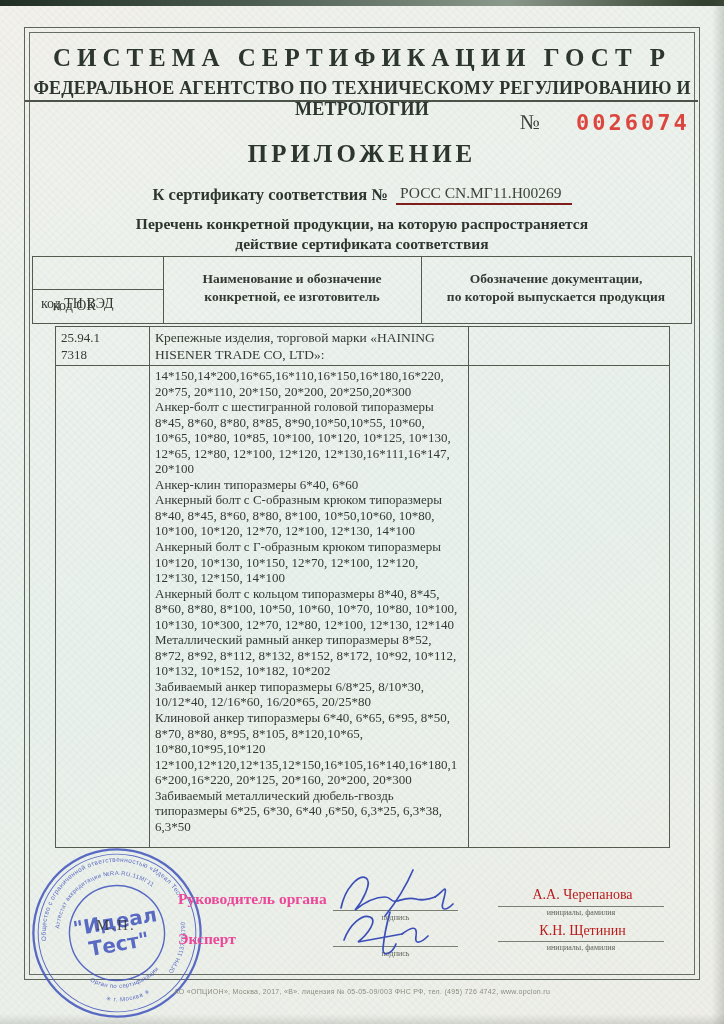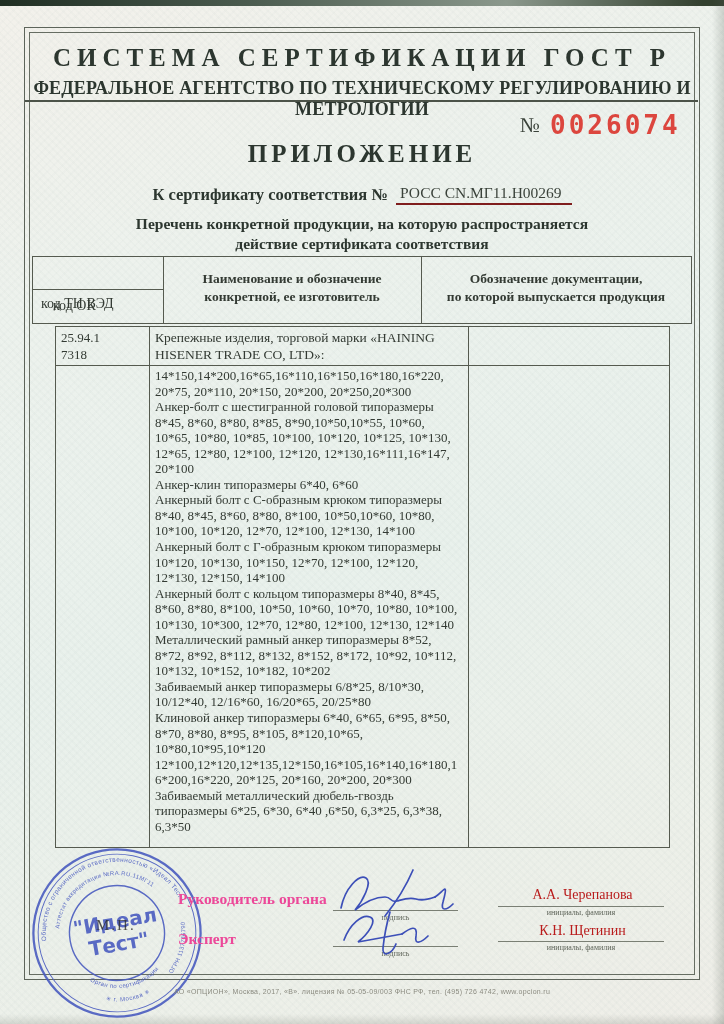--- a/index.html
+++ b/index.html
@@ -27,22 +27,22 @@
 
   .abs{position:absolute;}
   .ctr{left:24px;width:676px;text-align:center;}
 
   .sys-title{top:44px;font-size:25px;font-weight:bold;letter-spacing:6px;color:#2c362f;}
   .agency{top:78px;font-size:18px;font-weight:bold;letter-spacing:.2px;color:#2c362f;}
   .hr-head{top:100px;left:25px;width:673px;border-top:2px solid #4c5349;}
 
   .serial{top:110px;left:520px;display:flex;align-items:center;gap:10px;}
   .serial .no-sign{font-size:21px;color:#3a423a;}
-  .serial .digits{font-family:"DejaVu Sans Mono",monospace;font-size:26px;
-    letter-spacing:3px;font-weight:bold;}
+  .serial .digits{font-family:"DejaVu Sans Mono",monospace;font-size:22px;
+    letter-spacing:3px;font-weight:bold;margin-left:26px;}
 
   .apdx-title{top:140px;font-size:25px;font-weight:bold;letter-spacing:4px;color:#2c362f;}
   .cert-line{top:184px;left:24px;width:676px;display:flex;justify-content:center;
     align-items:flex-end;gap:8px;}
   .cert-label{font-size:16.5px;font-weight:bold;color:#2c362f;}
   .cert-value{font-size:15.5px;color:#3a423a;border-bottom:2px solid #7f1d1d;
     padding:0 10px 1px 4px;}
   .descr{top:214px;font-size:15.5px;font-weight:bold;line-height:20px;color:#2c362f;}
 
   

